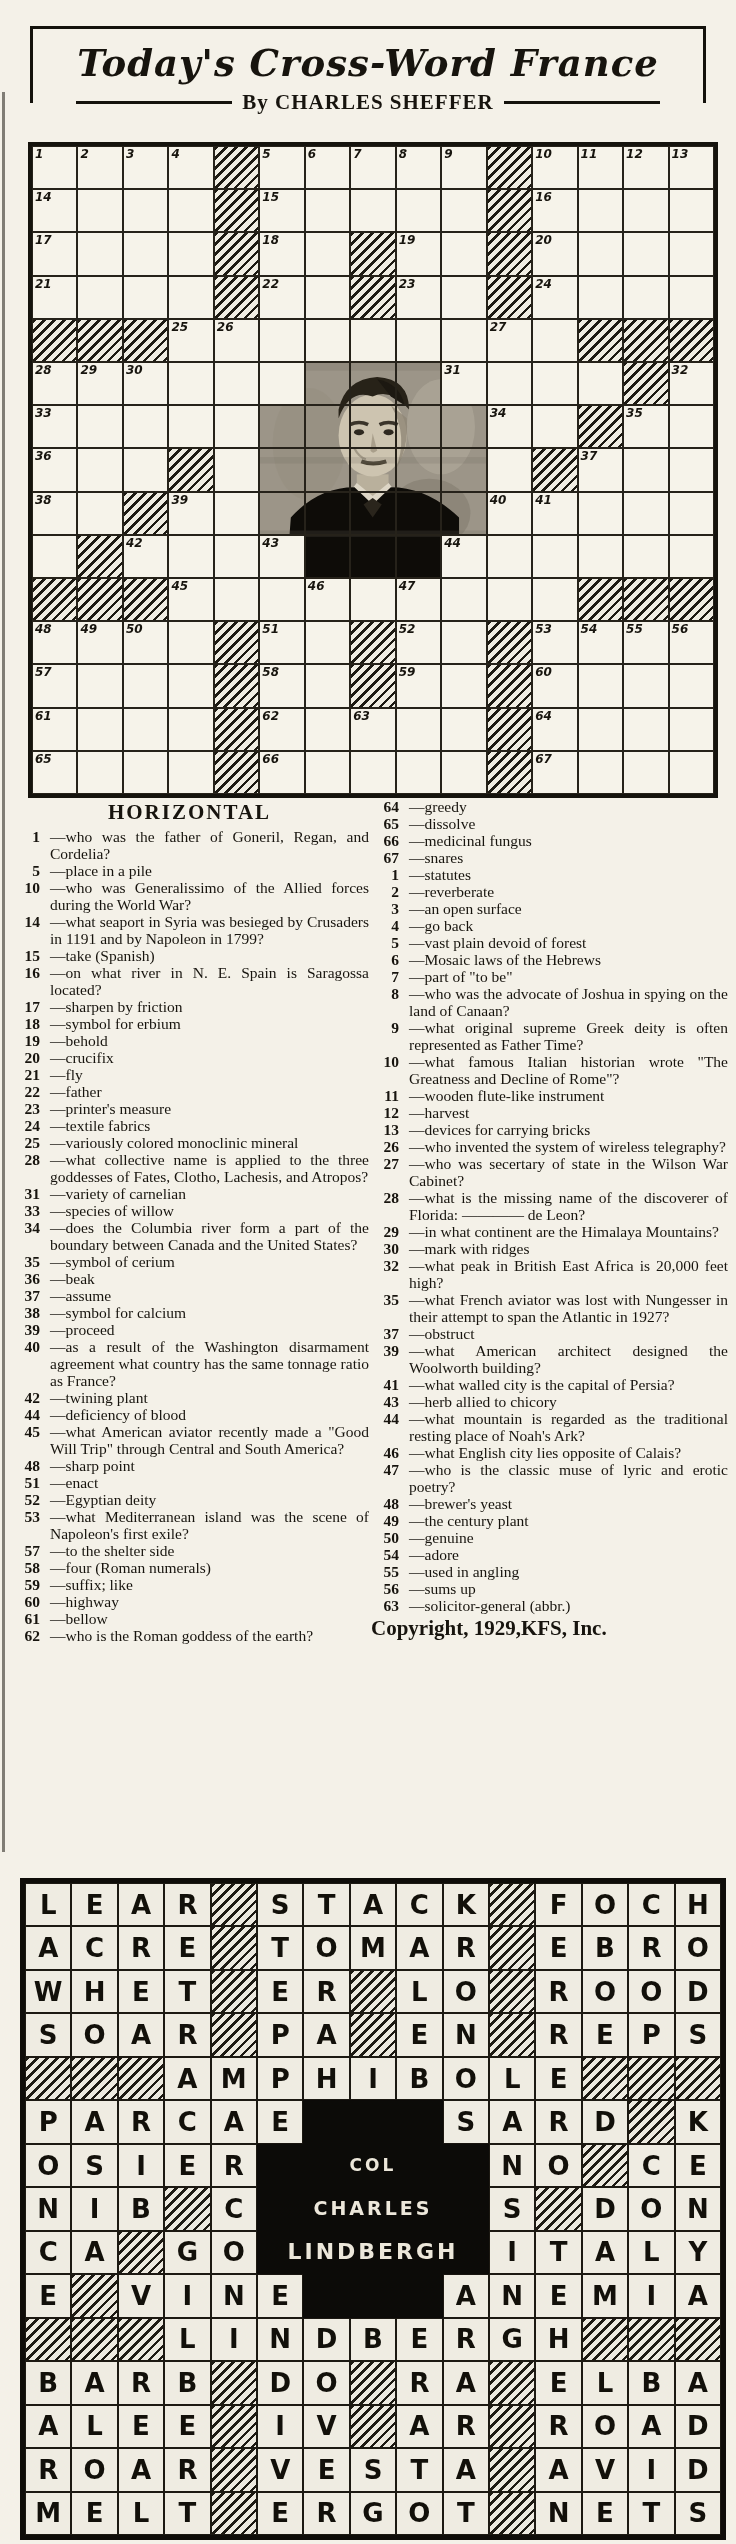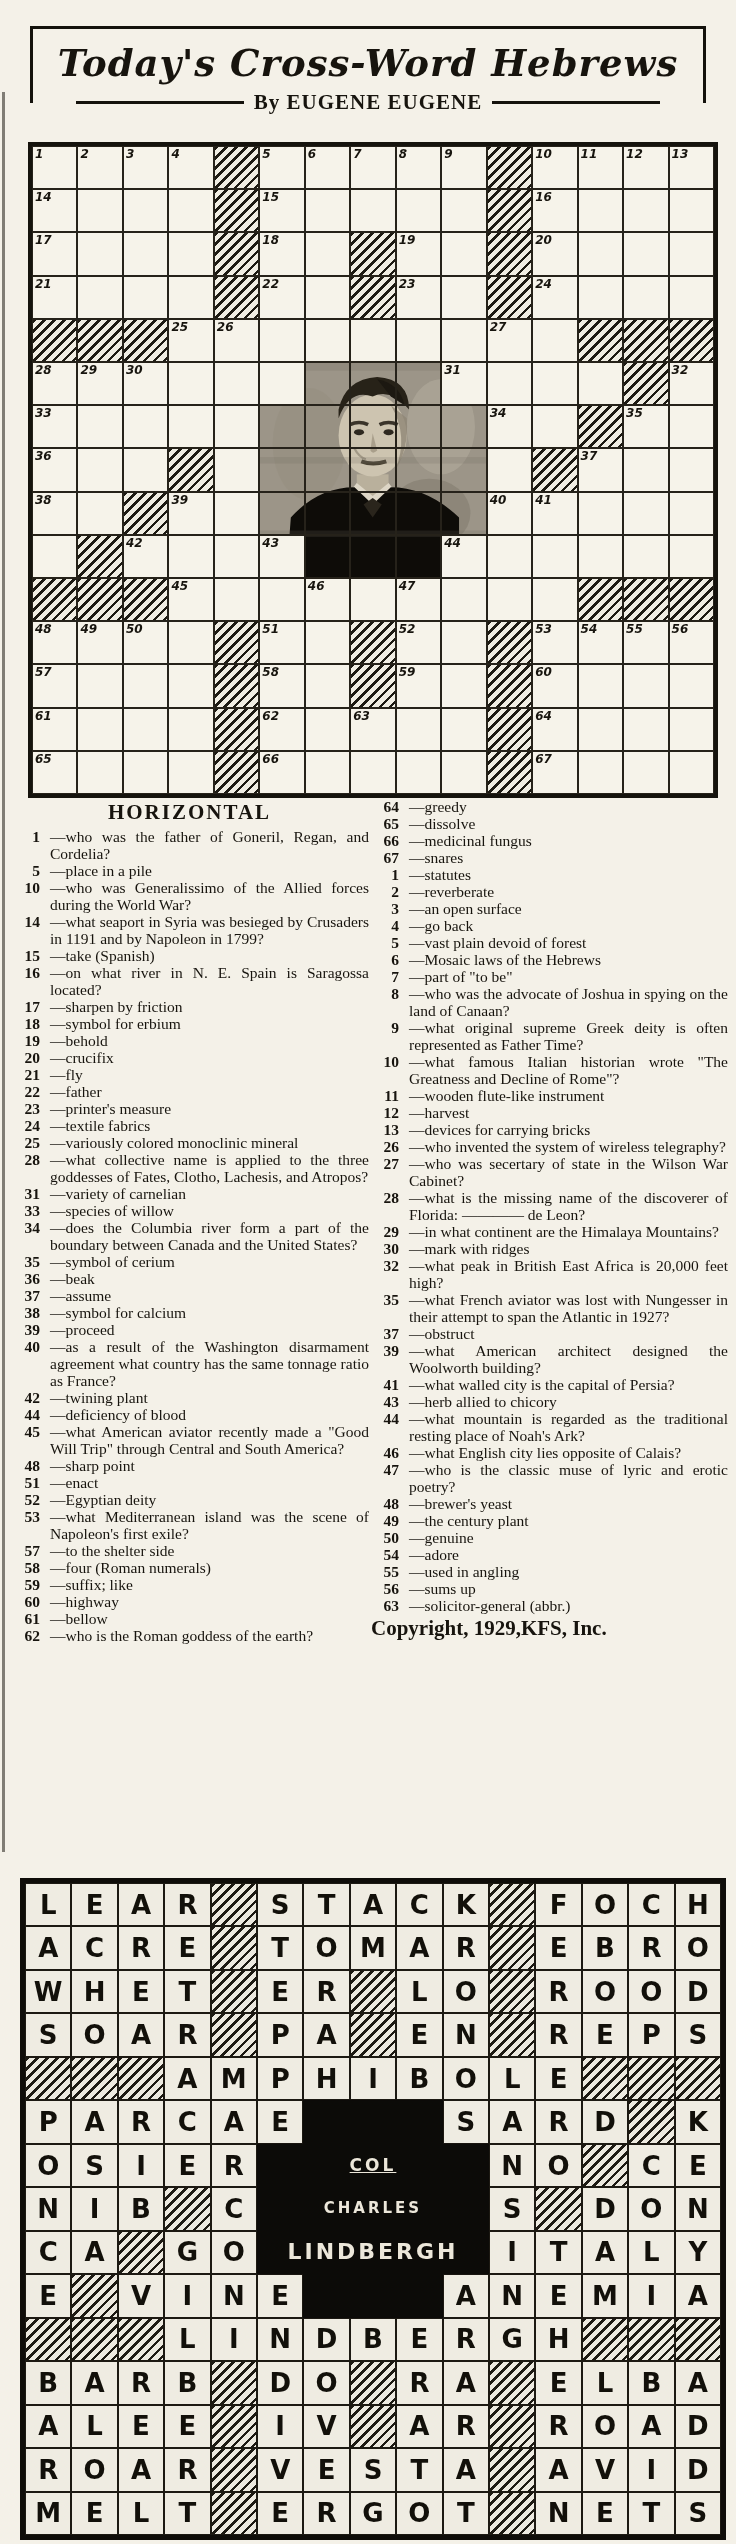--- a/index.html
+++ b/index.html
@@ -48,36 +48,36 @@
     grid-template-rows:repeat(15,1fr);grid-template-columns:repeat(15,1fr);
     border:5px solid #0f0d09;background:#efece2;}
   #solutionGrid .cell{position:relative;border:1.5px solid #1c1912;display:flex;align-items:center;justify-content:center;}
   #solutionGrid .cell.blk{background:repeating-linear-gradient(135deg,#1d1a13 0px,#1d1a13 2.5px,#ece9df 2.5px,#ece9df 7px);}
   #solutionGrid .cell.solid{background:#0c0b08;border-color:#0c0b08;}
   #solutionGrid .letter{font-family:"DejaVu Sans",sans-serif;font-weight:700;font-size:26px;color:#12100a;}
 
   .center-block{background:#0c0b08;display:flex;flex-direction:column;align-items:center;justify-content:center;z-index:2;}
   .center-block span{color:#ece7da;font-family:"DejaVu Sans",sans-serif;font-weight:600;
     letter-spacing:3px;line-height:43px;white-space:nowrap;}
-  .center-line-1{font-size:17px;text-decoration:underline;}
-  .center-line-2{font-size:15px;}
+  .center-line-1{font-size:17px;}
+  .center-line-2{font-size:19px;}
   .center-line-3{font-size:22px;}
 </style>
 </head>
 <body>
 
 <div class="page">
 
   <div class="edge-rule"></div>
 
   <div class="title-box">
-    <h1>Today's Cross-Word Hebrews</h1>
+    <h1>Today's Cross-Word France</h1>
     <div class="byline">
       <span class="rule"></span>
-      <span class="byline-text">By EUGENE EUGENE</span>
+      <span class="byline-text">By CHARLES SHEFFER</span>
       <span class="rule"></span>
     </div>
   </div>
 
   <div class="grid" id="puzzleGrid">
     <div class="plus-shape photo-overlay">
       <svg viewBox="0 0 100 100" preserveAspectRatio="none">
         <rect x="0" y="0" width="100" height="100" fill="#a49d8f"></rect>
         <rect x="0" y="0" width="100" height="100" fill="#8e887b" opacity="0.35"></rect>
         <ellipse cx="22" cy="38" rx="16" ry="26" fill="#968f80" opacity="0.6"></ellipse>

